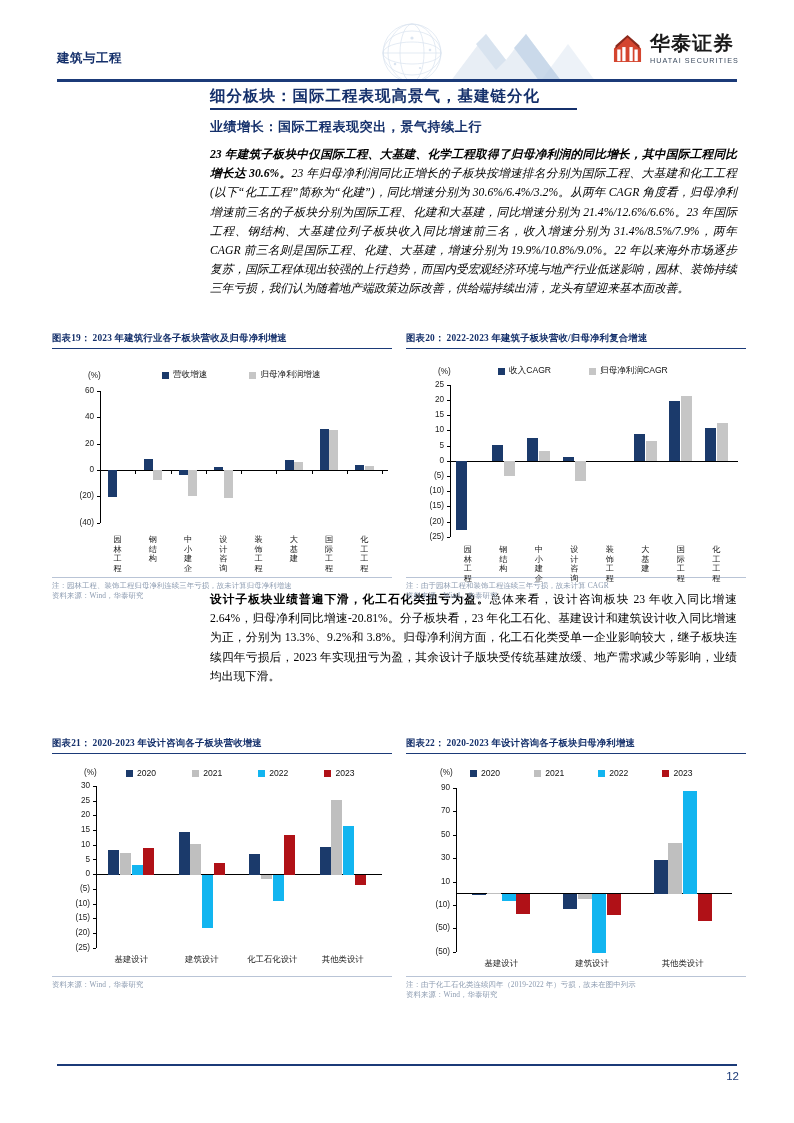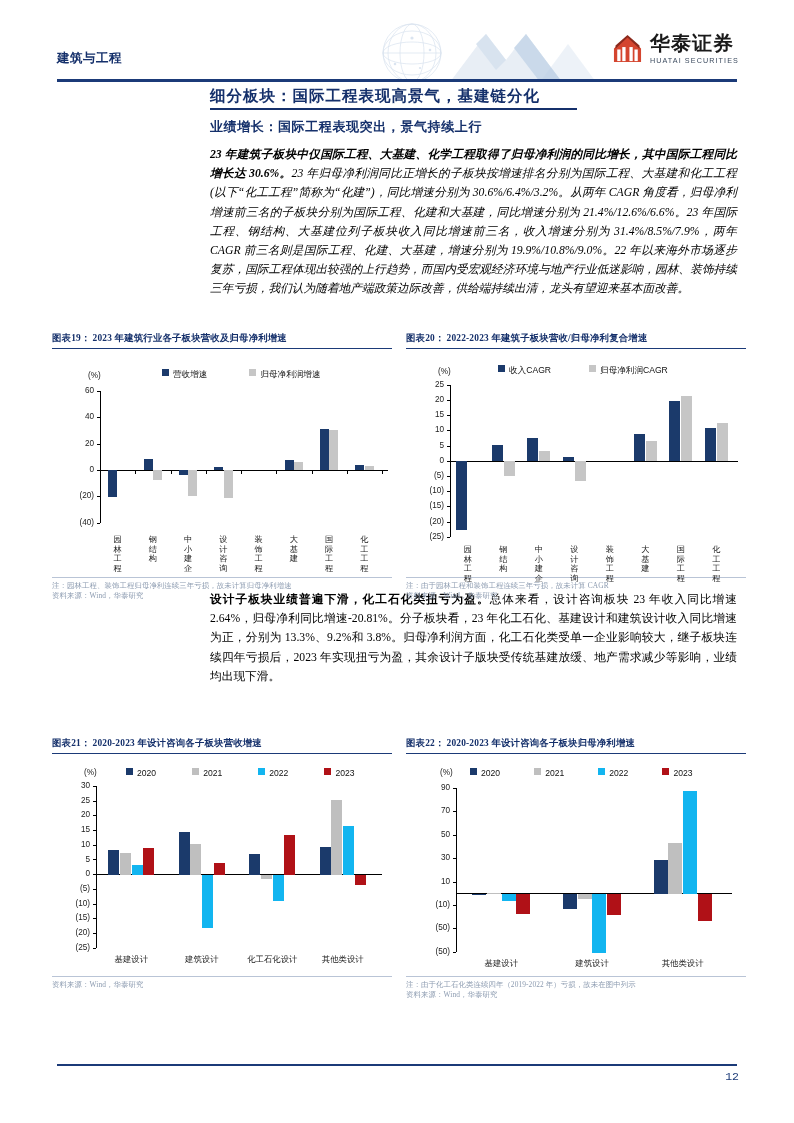--- a/index.html
+++ b/index.html
@@ -96,21 +96,21 @@
   
   .chart { position: absolute; left: 0; top: 0; width: 340px; height: 100%; }
   .axis-unit {
     position: absolute; font-size: 8.2px; color: #222;
     font-family: "Liberation Sans", sans-serif;
   }
   .legend {
     position: absolute; display: flex; align-items: center;
     font-size: 8.6px; font-family: "Liberation Sans", sans-serif; color: #111;
   }
-  .legend .item { display: flex; margin-right: 16px; }
+  .legend .item { display: flex; align-items: center; margin-right: 16px; }
   .legend .swatch { width: 7px; height: 7px; margin-right: 4px; }
   .ytick {
     position: absolute; font-size: 8.2px; color: #222; text-align: right;
     font-family: "Liberation Sans", sans-serif; white-space: nowrap;
   }
   .xcat-v {
     position: absolute; font-size: 8.2px; color: #222; text-align: center;
     line-height: 9.6px; width: 11px;
     font-family: "Liberation Serif", serif;
   }
@@ -128,21 +128,21 @@
     position: absolute; left: 57px; top: 1064px; width: 680px; height: 1.8px;
     background: #1b3a78;
   }
   .footer-text {
     position: absolute; left: 57px; top: 1072px;
     font-size: 9.6px; font-weight: bold; color: #333; letter-spacing: .2px;
   }
   .footer-page {
     position: absolute; right: 55px; top: 1070px;
     font-size: 11.5px; color: #1b3a78;
-    font-family: Liberation Mono, monospace;
+    font-family: Liberation Sans, sans-serif;
   }
 </style>
 </head>
 <body>
 
 <div class="page">
 
   <div class="header">
     <div class="hdr-art">
       <svg width="330" height="62" viewBox="0 0 330 62">

